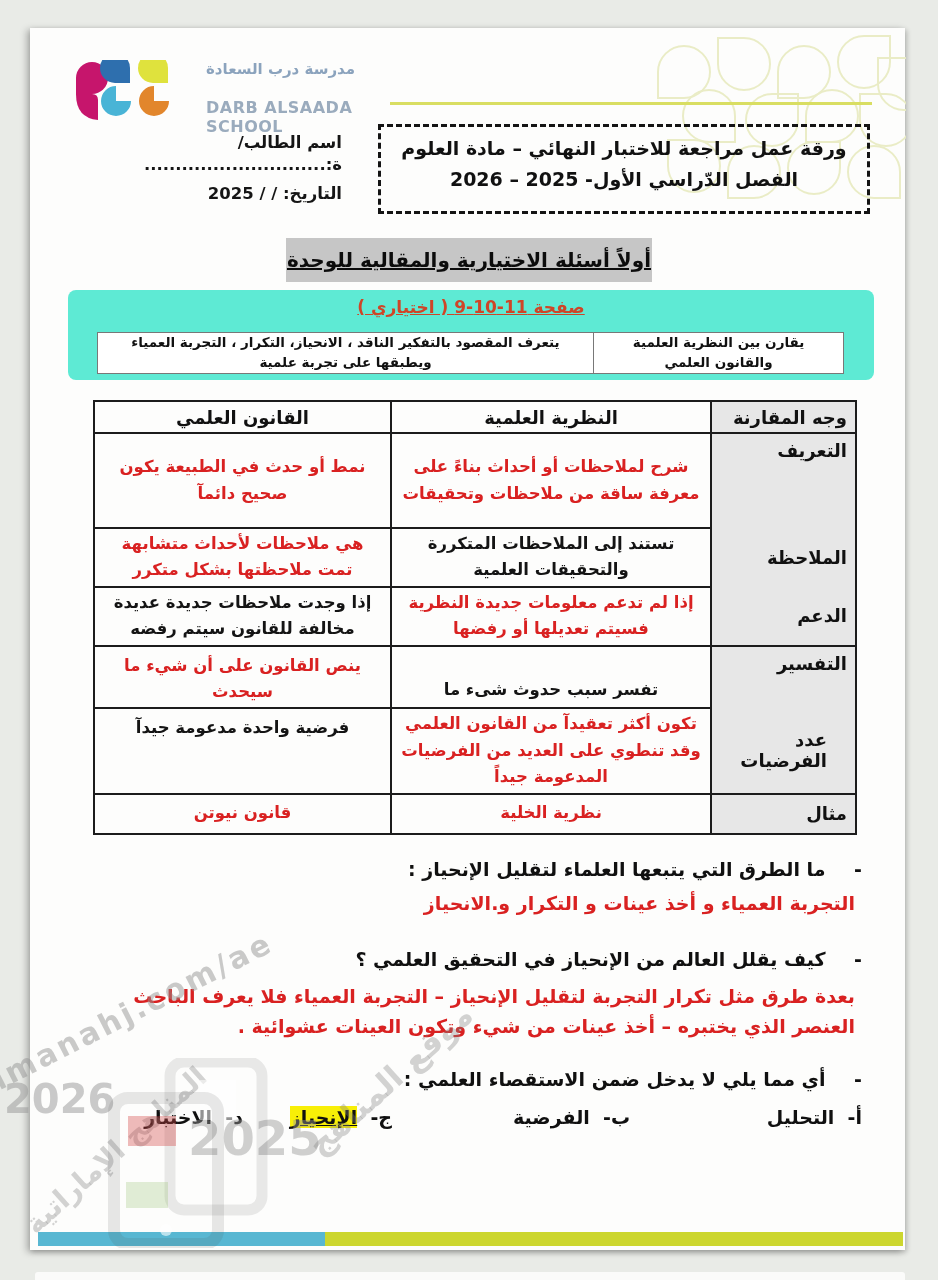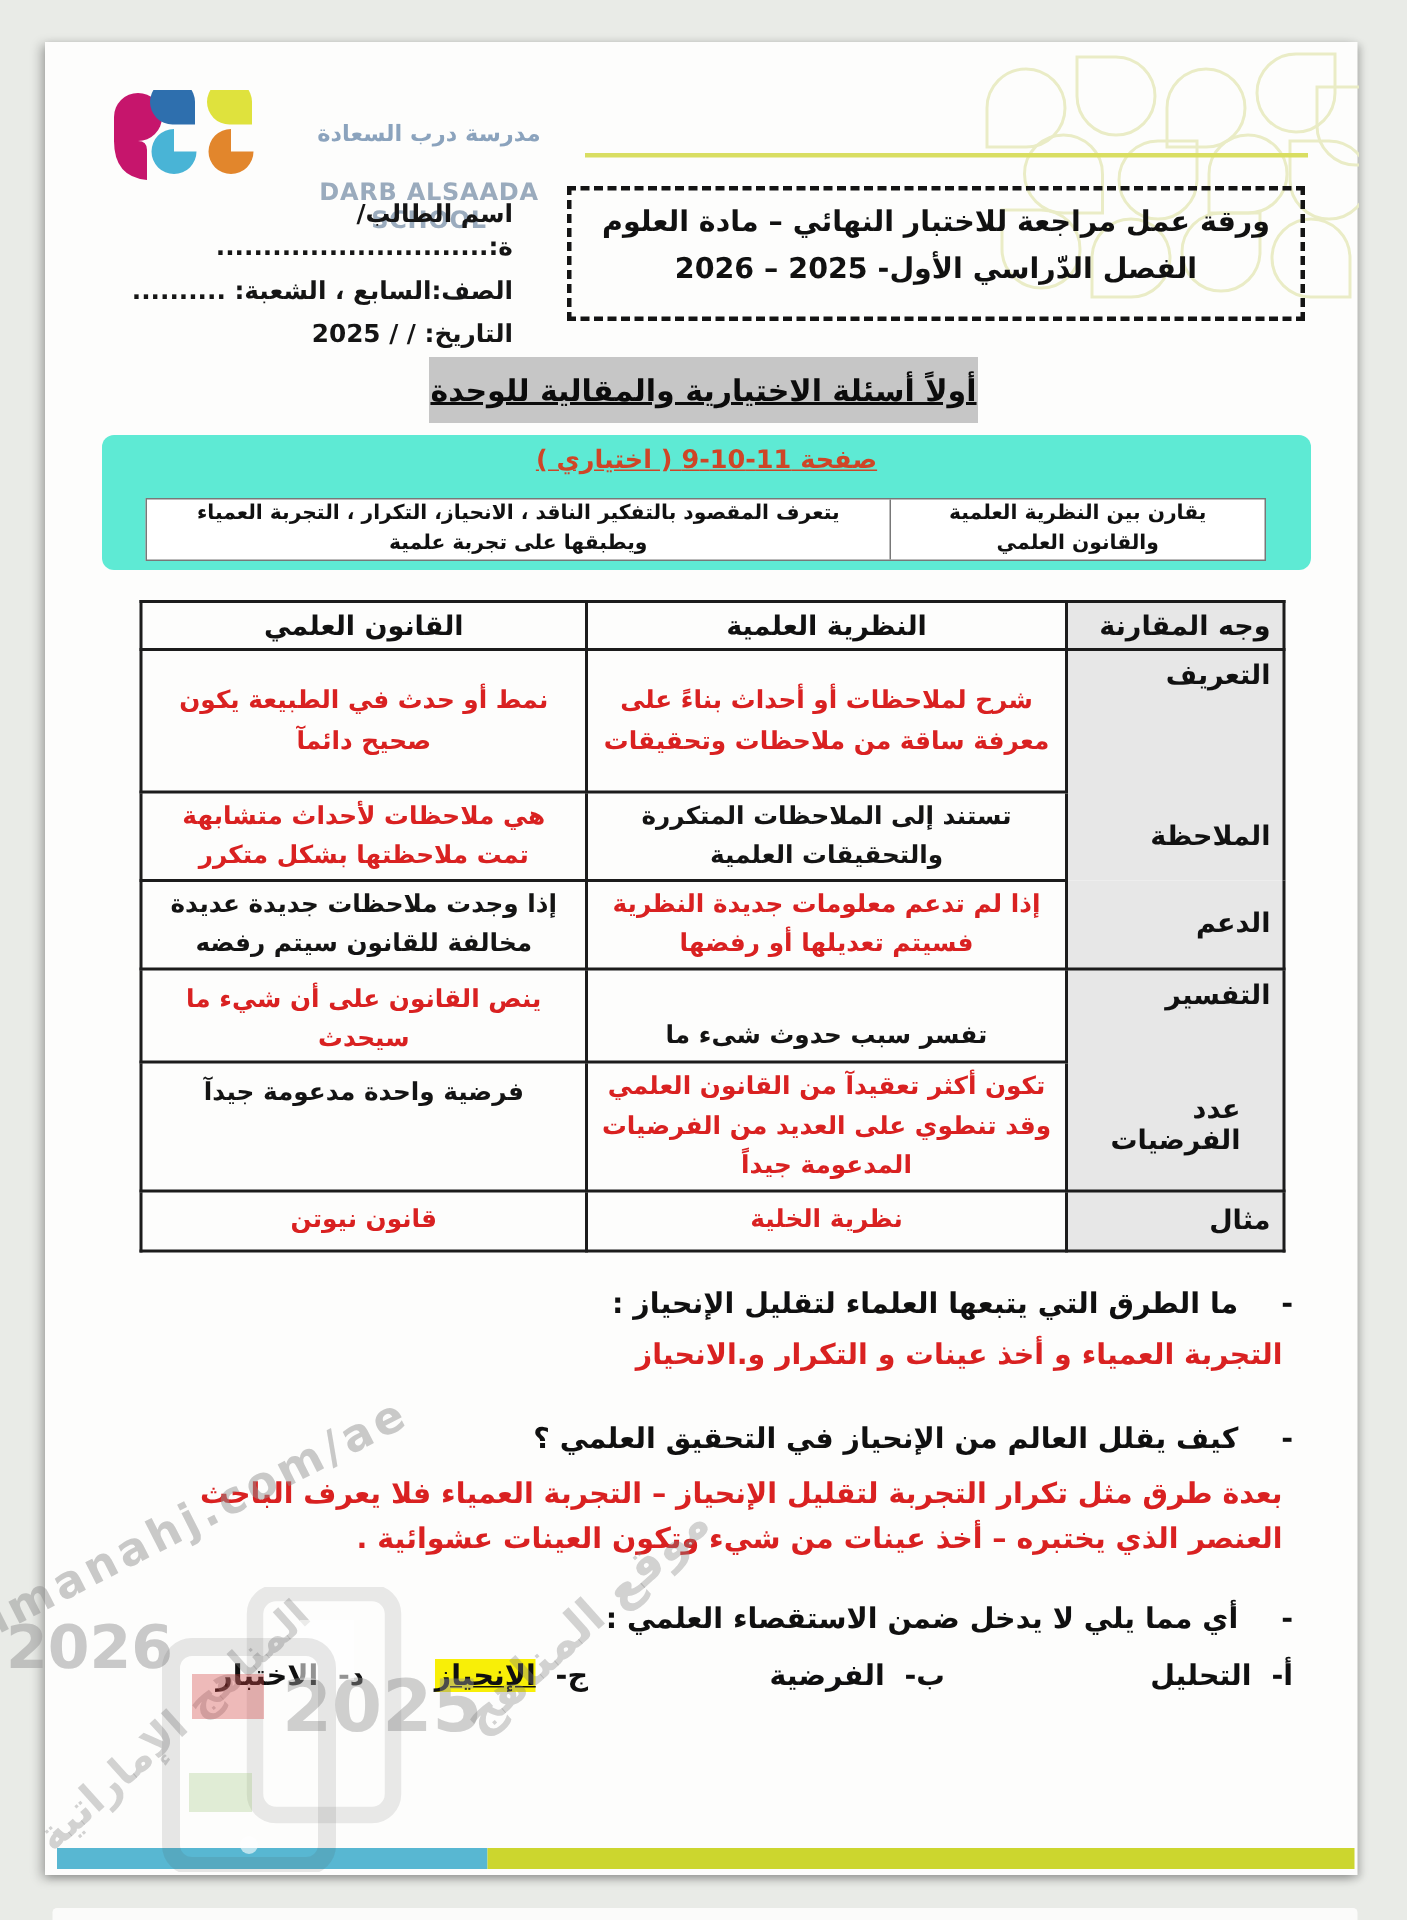--- a/index.html
+++ b/index.html
@@ -6,21 +6,21 @@
   body{background:#dfe1dd;font-family:"DejaVu Sans",sans-serif;}
   #screen{position:relative;width:938px;height:1280px;background:#e9ebe7;overflow:hidden;margin:0 auto;}
   
   #page{position:absolute;left:30px;top:28px;width:875px;height:1222px;background:#fdfdfc;
         box-shadow:-3px 2px 7px rgba(0,0,0,.28), 2px 2px 5px rgba(0,0,0,.18);}
   
   .yellow-line{position:absolute;left:360px;top:74px;width:482px;height:3px;background:#d9de62;}
   .pattern{position:absolute;left:598px;top:0;opacity:.95;}
   
   .logo{position:absolute;left:42px;top:32px;}
-  .school-names{position:absolute;left:176px;top:52px;width:160px;text-align:center;}
+  .school-names{position:absolute;left:176px;top:32px;width:160px;}
   .school-ar{color:#8ba3bd;font-weight:bold;font-size:15px;}
   .school-en{color:#9aabbd;font-size:16px;letter-spacing:.5px;margin-top:20px;font-weight:bold;}
   .student{position:absolute;left:40px;top:104px;width:272px;direction:rtl;text-align:right;
            font-size:16.5px;font-weight:bold;color:#151515;}
   .student div{margin-bottom:7px;line-height:22px;}
   .dashed-box{position:absolute;left:348px;top:96px;width:492px;height:90px;border:3px dashed #141414;
               box-sizing:border-box;direction:rtl;text-align:center;padding-top:10px;}
   .dashed-box .l1{font-size:19px;font-weight:bold;color:#111;margin-bottom:9px;}
   .dashed-box .l2{font-size:19px;font-weight:bold;color:#111;}
   
@@ -102,21 +102,20 @@
       <path d="M104 8 A15 15 0 1 0 89 23 L104 23 Z" fill="#dfe23d" transform="translate(-8,0)"></path>
       <path d="M84 24 A15 15 0 1 0 99 39 L84 39 Z" fill="#e2862c" transform="translate(-2,2)"></path>
     </svg>
     <div class="school-names">
       <div class="school-ar">مدرسة درب السعادة</div>
       <div class="school-en">DARB ALSAADA SCHOOL</div>
     </div>
 
     <div class="student">
       <div>اسم الطالب/ة:.............................</div>
-      <div>الصف:السابع   ، الشعبة: ..........</div>
       <div>التاريخ:    /    / 2025</div>
     </div>
 
     <div class="dashed-box">
       <div class="l1">ورقة عمل مراجعة للاختبار النهائي – مادة العلوم</div>
       <div class="l2">الفصل الدّراسي الأول- 2025 – 2026</div>
     </div>
 
     <div class="section-bar">أولاً أسئلة الاختيارية والمقالية للوحدة الأولى</div>
 

